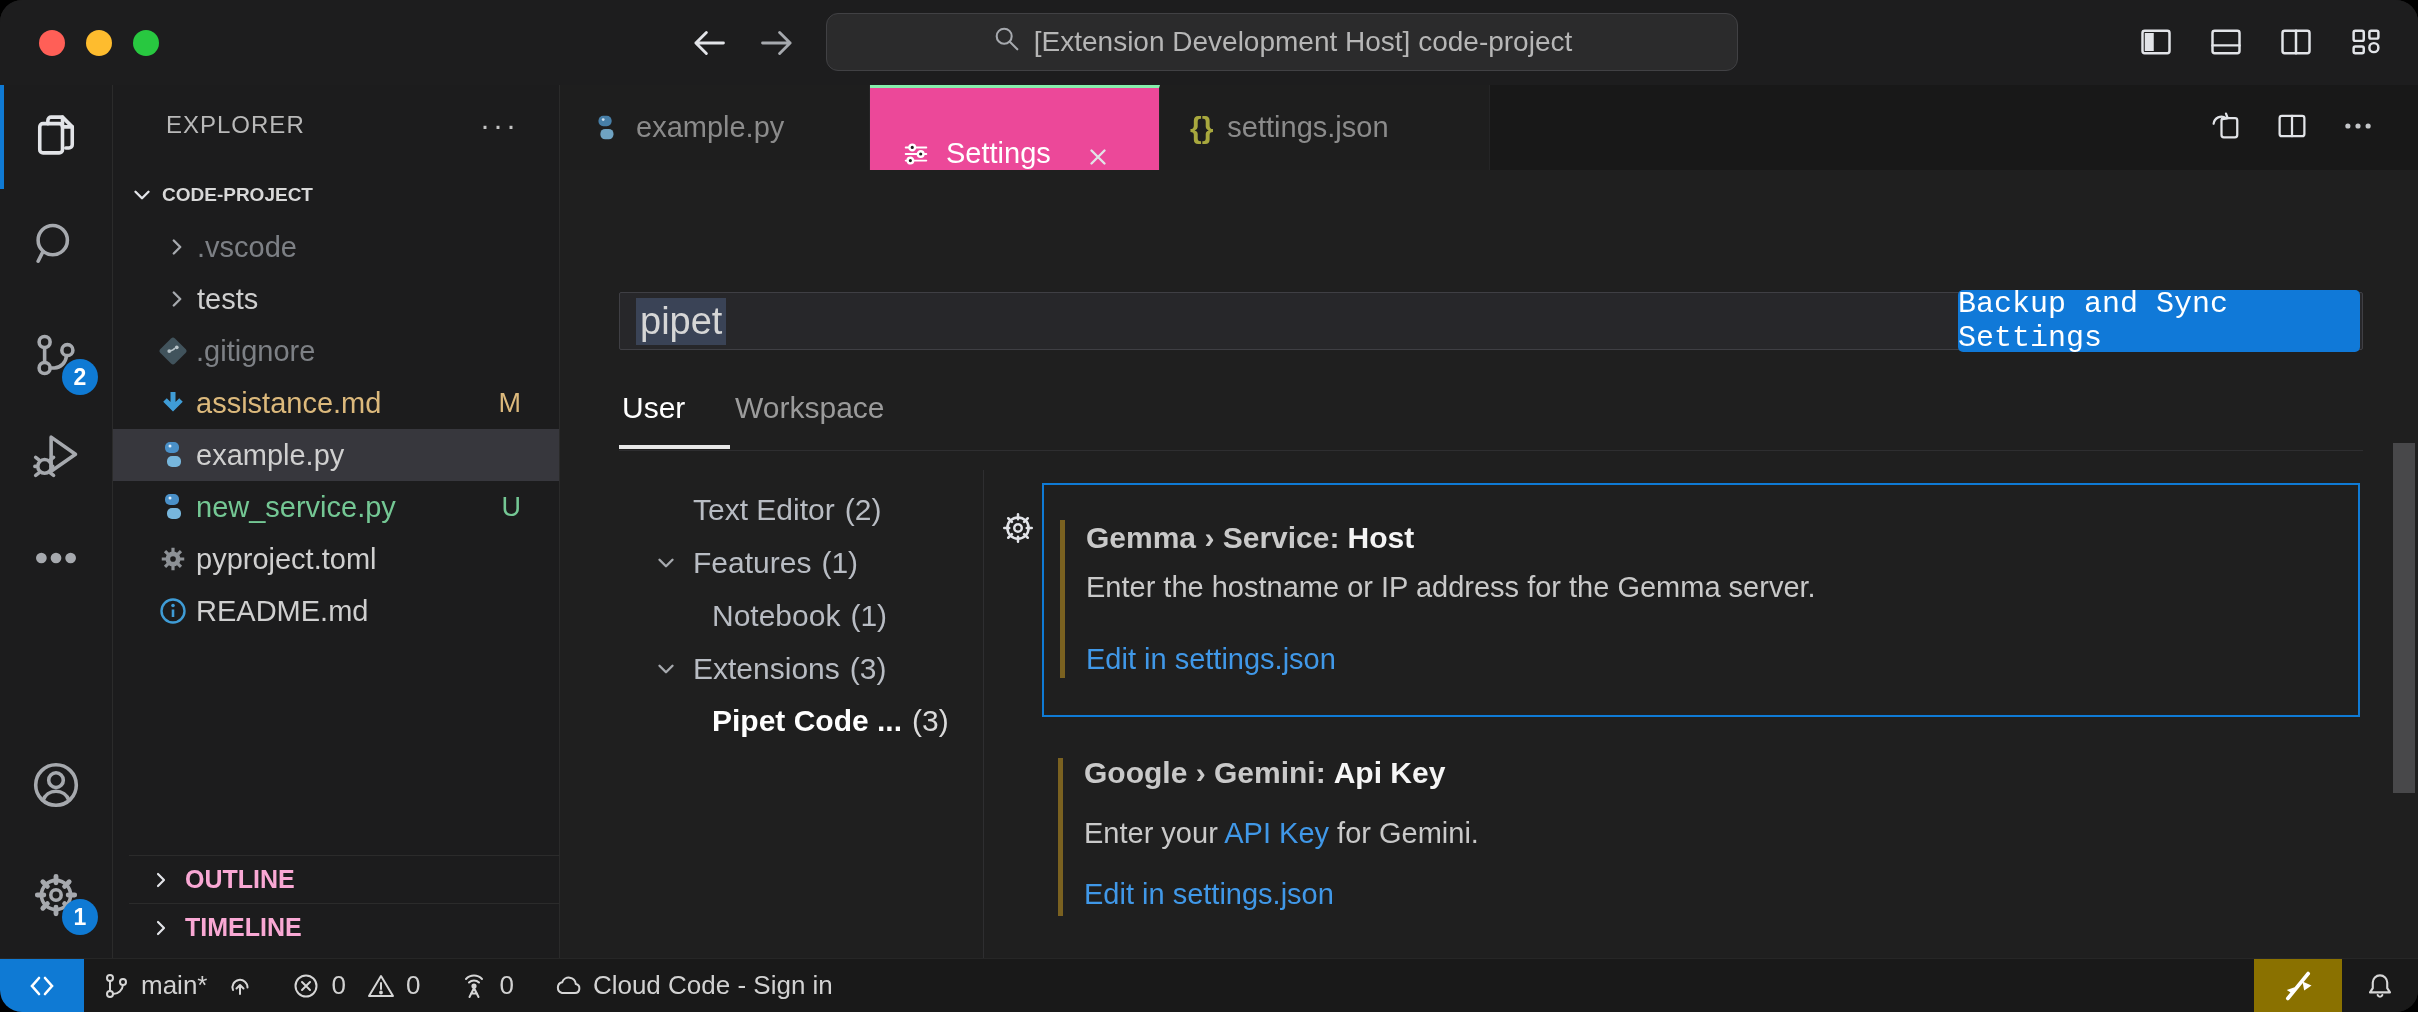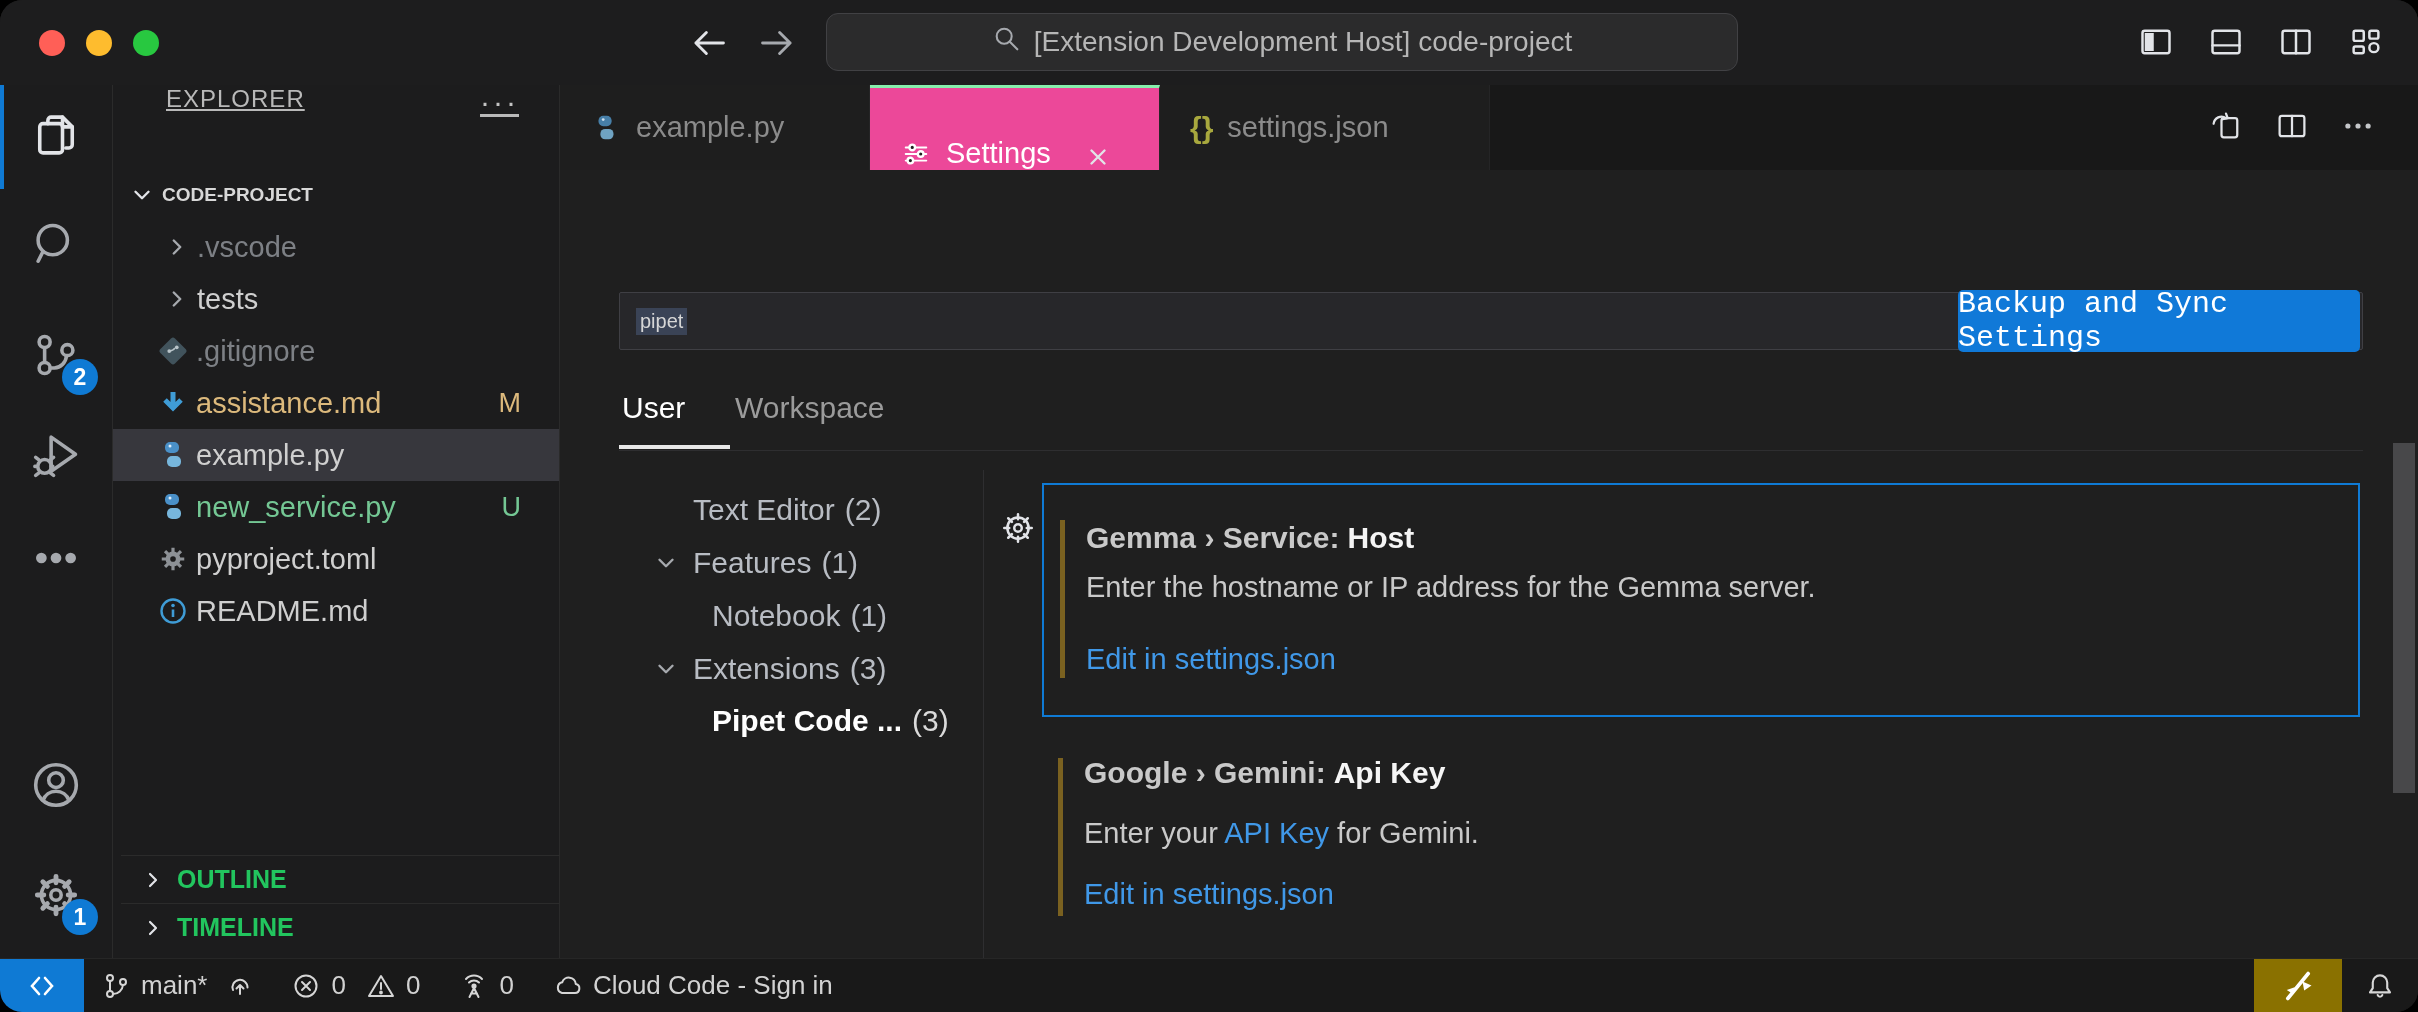--- a/index.html
+++ b/index.html
@@ -19,50 +19,50 @@
 
   
   .activitybar { position:absolute; left:0; top:85px; bottom:54px; width:112px; background:#1c1c1d; }
   .ab-item { position:absolute; left:0; width:112px; height:100px; display:flex; align-items:center; justify-content:center; }
   .ab-item svg { width:52px; height:52px; }
   .ab-indicator { position:absolute; left:0; top:0; width:4px; height:104px; background:#0f7ad4; }
   .ab-badge { position:absolute; right:14px; bottom:10px; min-width:36px; height:36px; border-radius:18px; background:#0f7ad4; color:#fff; font-size:23px; font-weight:bold; display:flex; align-items:center; justify-content:center; }
 
   
   .sidebar { position:absolute; left:112px; top:85px; bottom:54px; width:448px; background:#1c1c1d; border-left:1px solid #2b2b2b; border-right:1px solid #2a2a2a; }
-  .sb-header { position:absolute; left:0; top:0; width:100%; height:80px; display:flex; padding:0 40px 0 53px; color:#b9b9b9; font-size:24px; letter-spacing:1px;text-decoration:underline; }
+  .sb-header { position:absolute; left:0; top:0; width:100%; height:80px; display:flex; align-items:center; padding:0 40px 0 53px; color:#b9b9b9; font-size:24px; letter-spacing:1px; }
   .sb-header .more { margin-left:auto; color:#c3c3c3; font-size:30px; letter-spacing:3px; }
   .tree { position:absolute; left:0; top:84px; width:100%; }
   .row { height:52px; display:flex; align-items:center; font-size:29px; color:#cfcfcf; position:relative; }
   .row.selected { background:#37373d; }
   .row .chev { width:26px; height:26px; margin-left:51px; margin-right:7px; flex:0 0 auto; }
   .row.root .chev { margin-left:16px; }
   .row .ficon { width:34px; height:34px; margin-left:43px; margin-right:6px; flex:0 0 auto; display:flex; align-items:center; justify-content:center; }
   .row.root { font-weight:bold; color:#d8d8d8; font-size:19px; }
   .row .badge { margin-left:auto; margin-right:38px; font-size:27px; }
   .dim { color:#7d8085; }
   .modname { color:#dcb97c; } .modbadge { color:#dcb97c; }
   .newname { color:#74c794; } .newbadge { color:#74c794; }
-  .sb-section { position:absolute; left:8px; width:100%; height:48px; border-top:1px solid #2b2b2b; display:flex; align-items:center; font-size:25px; font-weight:bold; color:#22c55e; }
+  .sb-section { position:absolute; left:16px; width:100%; height:48px; border-top:1px solid #2b2b2b; display:flex; align-items:center; font-size:25px; font-weight:bold; color:#f9a8d4; }
   .sb-section .chev { width:24px; height:24px; margin-left:20px; margin-right:12px; }
 
   
   .main { position:absolute; left:560px; top:85px; right:0; bottom:54px; background:#1f1f1f; }
   .tabbar { position:absolute; left:0; top:0; right:0; height:85px; background:#181818; display:flex; }
   .tab { height:85px; display:flex; align-items:center; padding:0 30px; border-right:1px solid #252526; background:#1e1e1e; color:#8b8b8b; font-size:29px; gap:14px; position:relative; }
   .tab.active { background:#ec4899; color:#ffffff; border-top:3px solid #86efac;align-items:flex-end; }
   .tab .ticon { width:32px; height:32px; display:flex; align-items:center; justify-content:center; }
   .braces { color:#a8a83e; font-weight:bold; font-size:30px; }
   .tabclose { margin-left:20px; width:26px; height:26px; }
   .editor-actions { margin-left:auto; display:flex; align-items:center; gap:30px; padding-right:42px; }
   .editor-actions svg { width:36px; height:36px; }
 
   .settings { position:absolute; left:0; top:85px; right:0; bottom:0; overflow:hidden; }
   .searchbox { position:absolute; left:59px; top:122px; width:1744px; height:58px; background:#27272a; border:1px solid #3f3f44; border-radius:2px; display:flex; align-items:center; padding:0 14px 0 16px; }
-  .searchval { font-size:20px; color:#d6d6d6; background:#3a4356; padding:2px 4px; }
+  .searchval { font-size:38px; color:#d6d6d6; background:#3a4356; padding:2px 4px; }
   .search-right { margin-left:auto; display:flex; align-items:center; gap:16px; }
   .found-badge { background:#55555a; color:#e3e3e3; font-size:26px; border-radius:5px; padding:5px 16px; }
   .search-right svg { width:32px; height:32px; }
 
   .scope-row { position:absolute; left:59px; top:195px; width:1744px; height:86px; border-bottom:1px solid #2e2e30; }
   .scope-tab { position:absolute; font-size:30px; }
   .scope-user { left:3px; top:26px; color:#ffffff; }
   .scope-ws { left:116px; top:26px; color:#9b9b9b; }
   .scope-underline { position:absolute; left:0; top:80px; width:111px; height:4px; background:#e7e7e7; }
   .sync-btn { position:absolute; left:1398px; top:120px; width:402px; height:62px; background:#1079d8; border-radius:5px; color:#fff; font-size:30px; display:flex; align-items:center; justify-content:center;font-family:Liberation Mono, monospace; }

